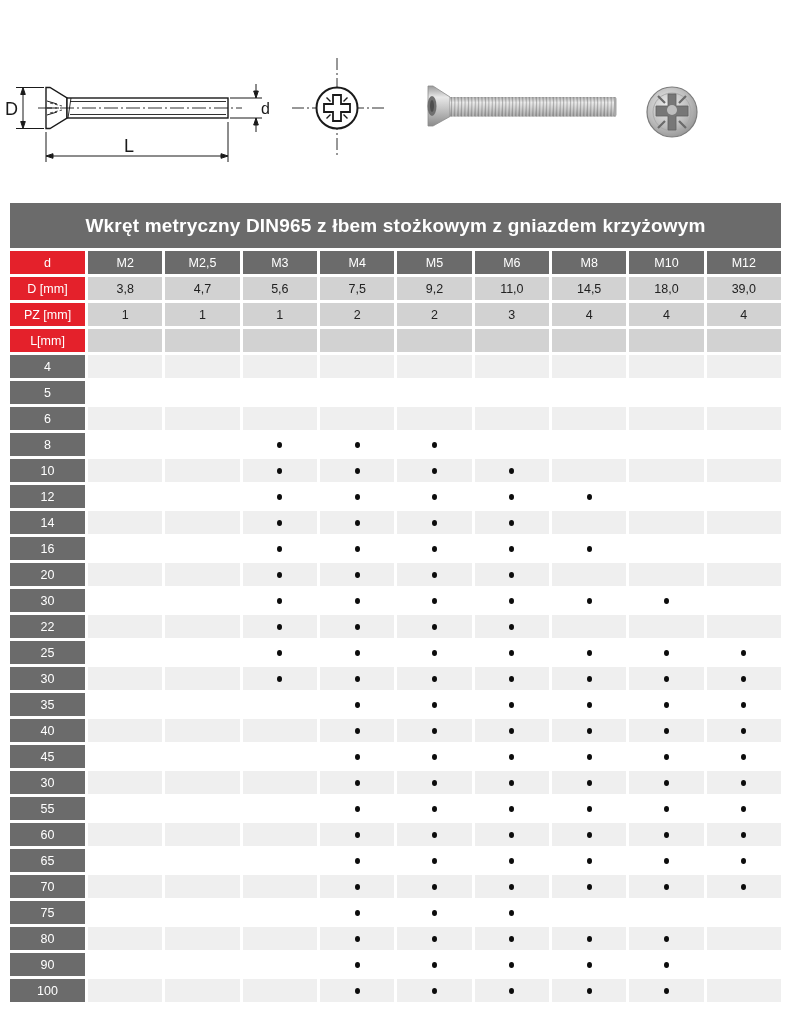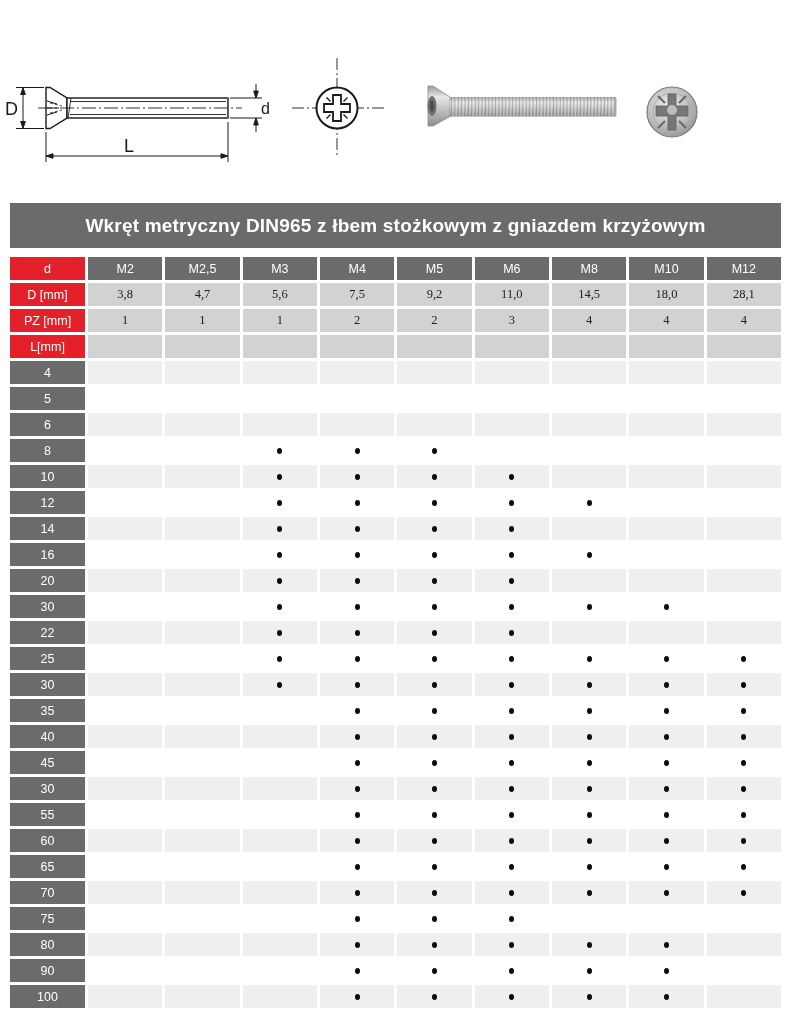--- a/index.html
+++ b/index.html
@@ -19,37 +19,37 @@
   .top-section{position:relative;width:791px;height:200px;background:#fff;}
   .drawing-svg{position:absolute;left:0;top:0;}
   .photo-svg{position:absolute;left:400px;top:0;}
 
   
   .table-wrap{margin:3px 10px 0 10px;width:771px;}
   .title-bar{
     height:45px;background:var(--gray-head);color:#fff;
     display:flex;align-items:center;justify-content:center;
     font-size:19px;font-weight:bold;letter-spacing:.2px;
-    margin-bottom:9px;
+    margin-bottom:3px;
   }
   .grid{
     display:grid;
     grid-template-columns:75px repeat(9,1fr);
     gap:3px;
     background:#fff;
   }
   .cell{
     height:23px;
     display:flex;align-items:center;justify-content:center;
     font-size:12.5px;color:var(--ink);
     white-space:nowrap;
   }
   .c-head{background:var(--gray-head);color:#fff;}
   .c-red{background:var(--red);color:#fff;}
-  .c-dim{background:var(--dim-gray);color:var(--ink);font-family:Liberation Serif, serif;}
+  .c-dim{background:var(--dim-gray);color:var(--ink);}
   .c-light{background:var(--row-light);}
   .c-white{background:var(--row-white);}
   .dot{width:5px;height:6px;border-radius:50%;background:#0c0c0c;display:block;}
 </style>
 </head>
 <body>
 
 <div class="page">
 
   <div class="top-section">
@@ -156,21 +156,21 @@
         <div class="cell c-head">M12</div>
         <div class="cell c-red">D [mm]</div>
         <div class="cell c-dim">3,8</div>
         <div class="cell c-dim">4,7</div>
         <div class="cell c-dim">5,6</div>
         <div class="cell c-dim">7,5</div>
         <div class="cell c-dim">9,2</div>
         <div class="cell c-dim">11,0</div>
         <div class="cell c-dim">14,5</div>
         <div class="cell c-dim">18,0</div>
-        <div class="cell c-dim">28,1</div>
+        <div class="cell c-dim">39,0</div>
         <div class="cell c-red">PZ [mm]</div>
         <div class="cell c-dim">1</div>
         <div class="cell c-dim">1</div>
         <div class="cell c-dim">1</div>
         <div class="cell c-dim">2</div>
         <div class="cell c-dim">2</div>
         <div class="cell c-dim">3</div>
         <div class="cell c-dim">4</div>
         <div class="cell c-dim">4</div>
         <div class="cell c-dim">4</div>

